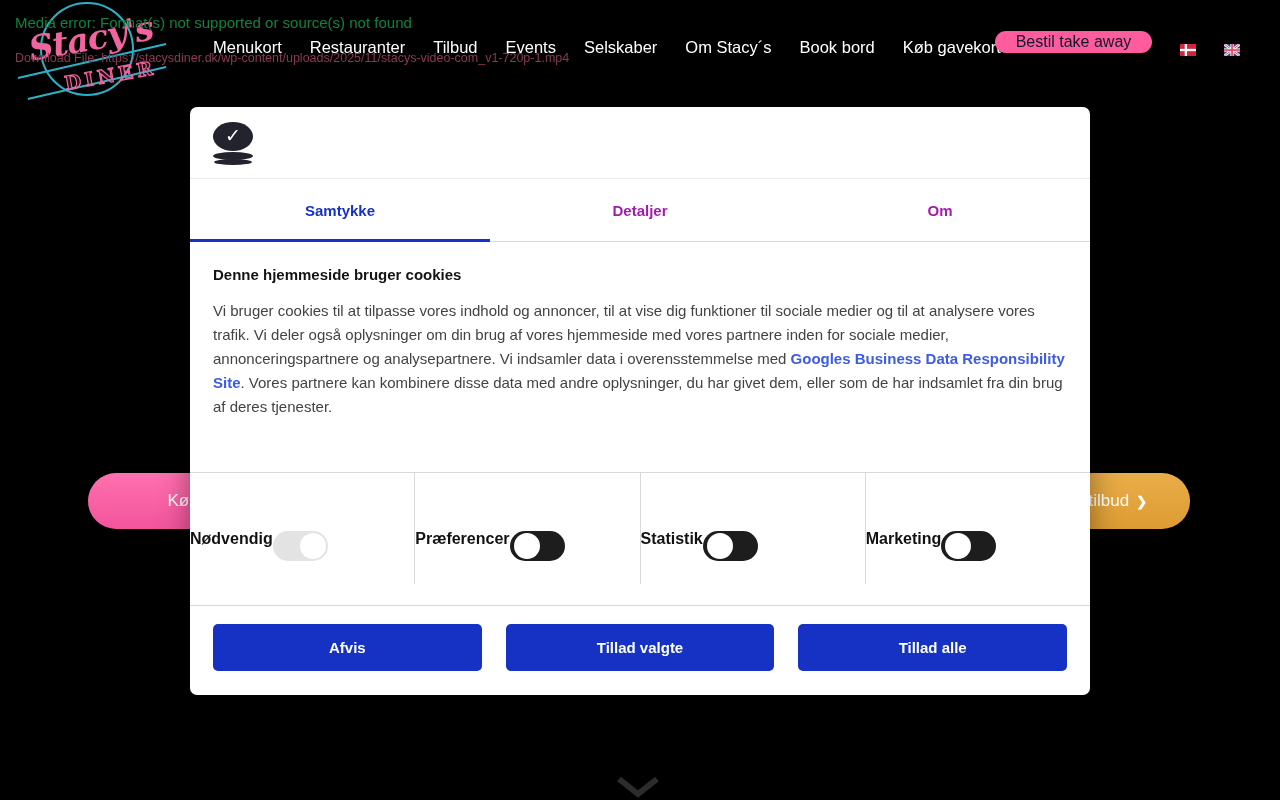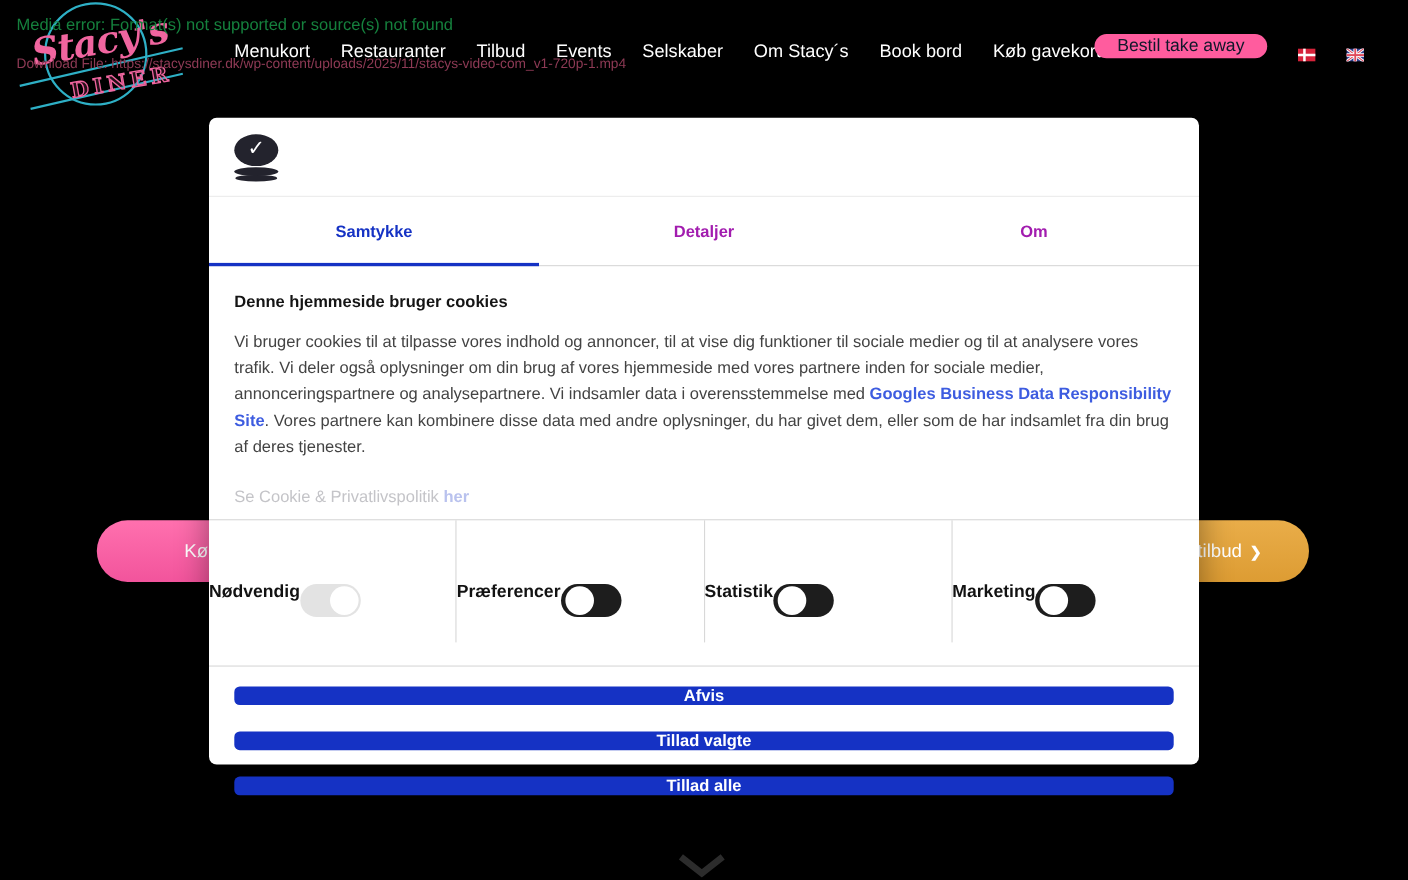--- a/index.html
+++ b/index.html
@@ -65,21 +65,21 @@
   .cb-cat { flex:1; display:flex; flex-direction:row; align-items:center; padding-top:21px; border-left:1px solid #d8d8d8; }
   .cb-cat:first-child { border-left:none; }
   .cb-cat-label { font-size:16px; font-weight:600; color:#121212; }
   .toggle { position:relative; width:55px; height:30px; border-radius:15px; margin-top:14px; cursor:pointer; }
   .toggle .knob { position:absolute; top:2px; width:26px; height:26px; border-radius:50%; background:#fff; }
   .toggle.t-disabled { background:#e3e3e3; cursor:default; }
   .toggle.t-disabled .knob { left:27px; }
   .toggle.t-dark { background:#1d1d1d; }
   .toggle.t-dark .knob { left:4px; }
 
-  .cb-footer { position:absolute; left:0; top:498px; width:100%; height:90px; border-top:1px solid #d8d8d8; padding:18px 23px 0; display:flex; gap:24px;flex-direction:column; }
+  .cb-footer { position:absolute; left:0; top:498px; width:100%; height:90px; border-top:1px solid #d8d8d8; padding:18px 23px 0; display:flex; gap:24px; }
   .cb-btn { flex:1; height:47px; background:#1532c4; color:#fff; font-size:15px; font-weight:bold; border:none; border-radius:5px; cursor:pointer; font-family:inherit; }
 </style>
 </head>
 <body>
 
 <div class="media-error">Media error: Format(s) not supported or source(s) not found</div>
 <div class="download-link">Download File: https://stacysdiner.dk/wp-content/uploads/2025/11/stacys-video-com_v1-720p-1.mp4</div>
 
 <div class="logo">
   <div class="logo-line1"></div>
@@ -152,21 +152,20 @@
     </div>
     <div class="cb-tab">
       <span>Om</span>
 
     </div>
   </div>
 
   <div class="cb-content">
     <div class="cb-heading">Denne hjemmeside bruger cookies</div>
     <div class="cb-text"><span>Vi bruger cookies til at tilpasse vores indhold og annoncer, til at vise dig funktioner til sociale medier og til at analysere vores trafik. Vi deler også oplysninger om din brug af vores hjemmeside med vores partnere inden for sociale medier, annonceringspartnere og analysepartnere. Vi indsamler data i overensstemmelse med </span><a>Googles Business Data Responsibility Site</a><span>. Vores partnere kan kombinere disse data med andre oplysninger, du har givet dem, eller som de har indsamlet fra din brug af deres tjenester.</span></div>
-    <div class="cb-policy"><span>Se Cookie &amp; Privatlivspolitik </span><a>her</a></div>
   </div>
 
   <div class="cb-categories">
     <div class="cb-cat">
       <div class="cb-cat-label">Nødvendig</div>
       <div class="toggle t-disabled">
           <div class="knob"></div>
         </div>
     </div>
     <div class="cb-cat">

